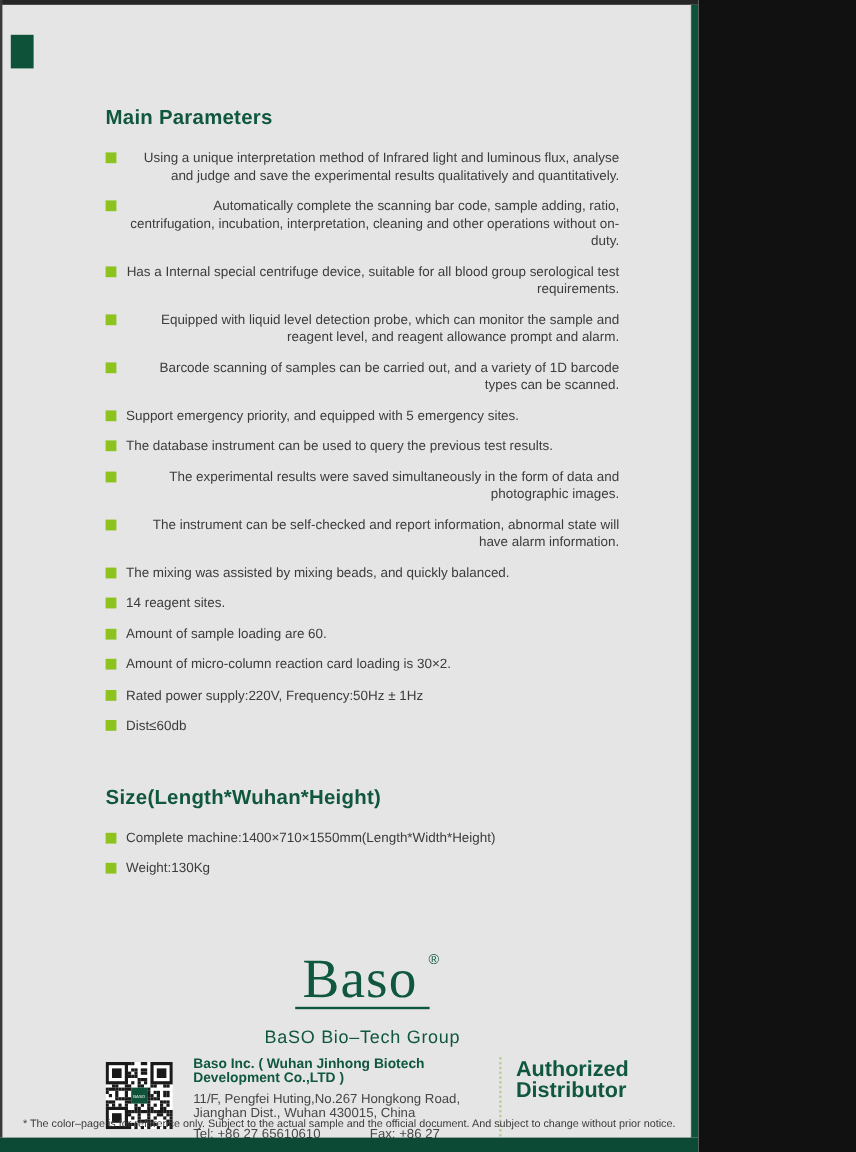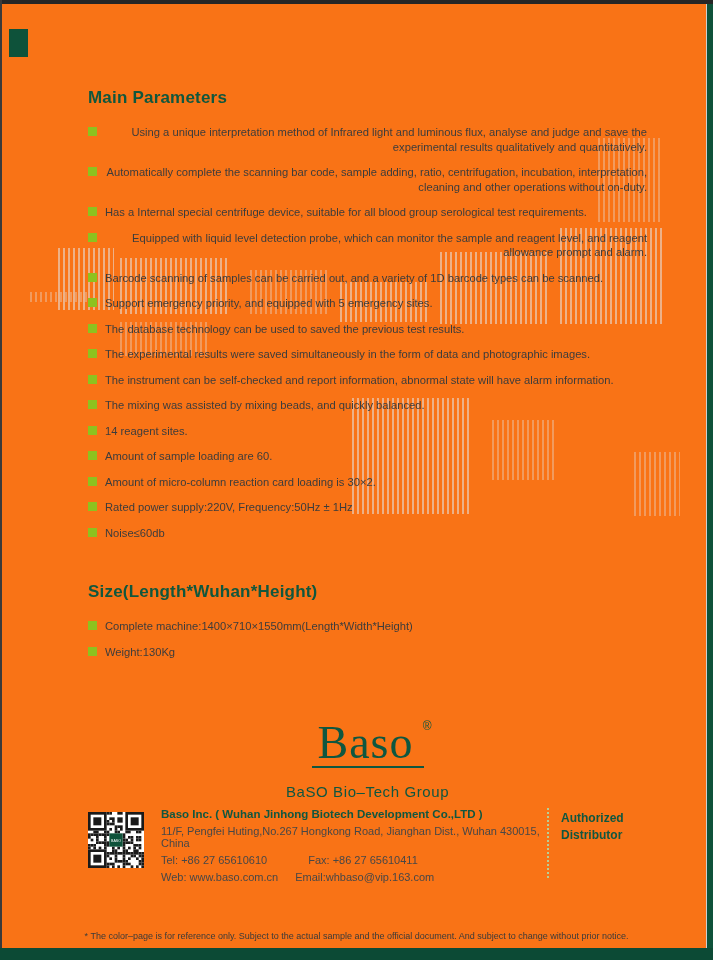--- a/index.html
+++ b/index.html
@@ -1,17 +1,17 @@
 <!DOCTYPE html>
 <html><head>
 <meta charset="utf-8">
 <style>
   html,body{margin:0;padding:0;background:#111;}
   .page{
-    position:relative;width:713px;height:960px;background:#f97316;
+    position:relative;width:582px;height:960px;background:#e5e5e5;
     font-family:"Liberation Sans",sans-serif;overflow:hidden;
   }
   
   .bar-top{position:absolute;top:0;left:0;right:0;height:4px;background:#262626;z-index:5;}
   .bar-left{position:absolute;top:0;left:0;width:2px;bottom:12px;background:#3a3a3a;z-index:5;}
   .bar-right{position:absolute;top:4px;right:0;width:6px;bottom:12px;background:#0e523a;z-index:5;border-left:1px solid #cfcfcf;}
   .bar-bottom{position:absolute;left:0;right:0;bottom:0;height:12px;background:#0c4a35;z-index:5;}
   .corner-tab{position:absolute;left:9px;top:29px;width:19px;height:28px;background:#0e523a;z-index:4;}
 
   
@@ -40,21 +40,21 @@
 
   
   .footer{display:flex;align-items:flex-start;margin-top:8px;}
   .qr{width:56px;height:56px;flex:none;margin-top:4px;}
   .footer-text{margin-left:17px;flex:1;}
   .company{font-size:11.5px;font-weight:bold;color:#0f5740;margin-bottom:5px;}
   .f-line{font-size:11px;color:#474747;margin-bottom:5px;}
   .f-line .gap-l{display:inline-block;margin-right:38px;}
   .f-line .gap-s{display:inline-block;margin-right:14px;}
   .authorized{border-left:2px dotted #b7cf95;padding:2px 0 2px 12px;margin-left:6px;
-              font-size:12px;font-weight:bold;color:#0f5740;line-height:17px;min-height:66px;width:86px;}
+              font-size:18px;font-weight:bold;color:#0f5740;line-height:17px;min-height:66px;width:86px;}
 
   .disclaimer{position:absolute;left:0;right:0;bottom:19px;text-align:center;
               font-size:9px;color:#3a3a3a;z-index:1;}
 </style>
 </head>
 <body>
 
 <div class="page">
 
   <div class="bar-top"></div>
@@ -102,21 +102,21 @@
           <li>
             <span class="bullet"></span>
             <span class="item-text">Barcode scanning of samples can be carried out, and a variety of 1D barcode types can be scanned.</span>
           </li>
           <li>
             <span class="bullet"></span>
             <span class="item-text">Support emergency priority, and equipped with 5 emergency sites.</span>
           </li>
           <li>
             <span class="bullet"></span>
-            <span class="item-text">The database technology can be used to saved the previous test results.</span>
+            <span class="item-text">The database instrument can be used to query the previous test results.</span>
           </li>
           <li>
             <span class="bullet"></span>
             <span class="item-text">The experimental results were saved simultaneously in the form of data and photographic images.</span>
           </li>
           <li>
             <span class="bullet"></span>
             <span class="item-text">The instrument can be self-checked and report information, abnormal state will have alarm information.</span>
           </li>
           <li>
@@ -134,21 +134,21 @@
           <li>
             <span class="bullet"></span>
             <span class="item-text">Amount of micro-column reaction card loading is 30×2.</span>
           </li>
           <li>
             <span class="bullet"></span>
             <span class="item-text">Rated power supply:220V, Frequency:50Hz ± 1Hz</span>
           </li>
           <li>
             <span class="bullet"></span>
-            <span class="item-text">Noise≤60db</span>
+            <span class="item-text">Dist≤60db</span>
           </li>
         </ul>
     </div>
 
     <div class="size-section">
       <h2 class="section-title">Size(Length*Wuhan*Height)</h2>
       <ul class="bullets" id="size-list">
           <li>
             <span class="bullet"></span>
             <span class="item-text">Complete machine:1400×710×1550mm(Length*Width*Height)</span>

